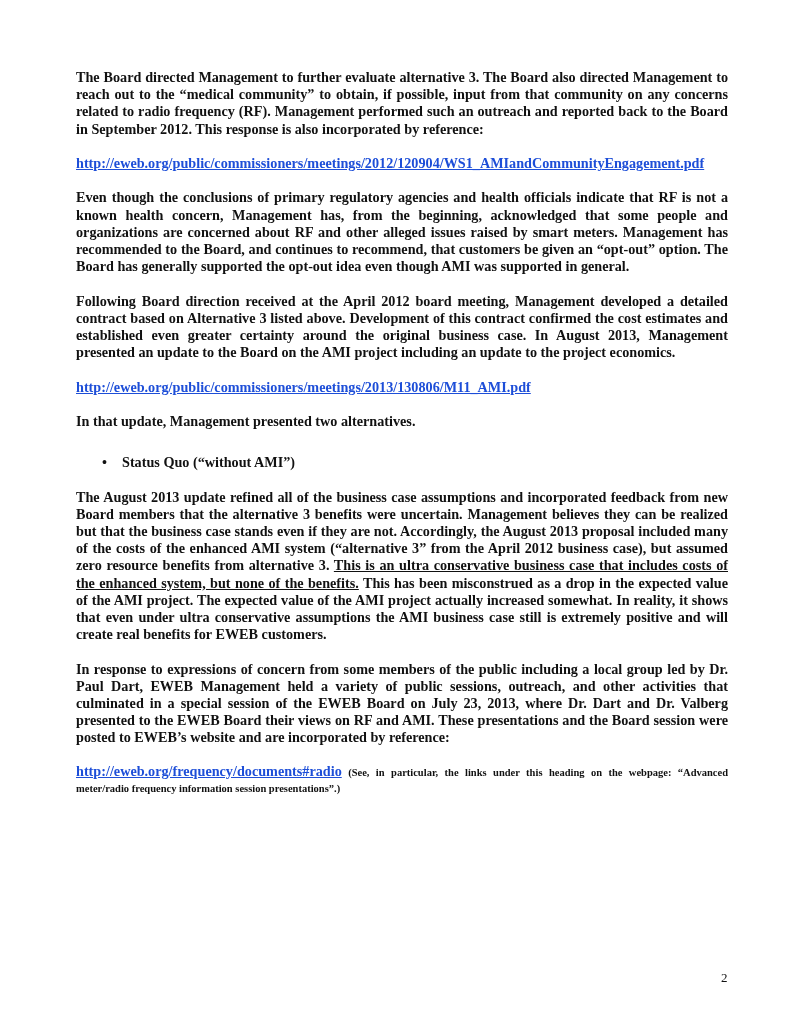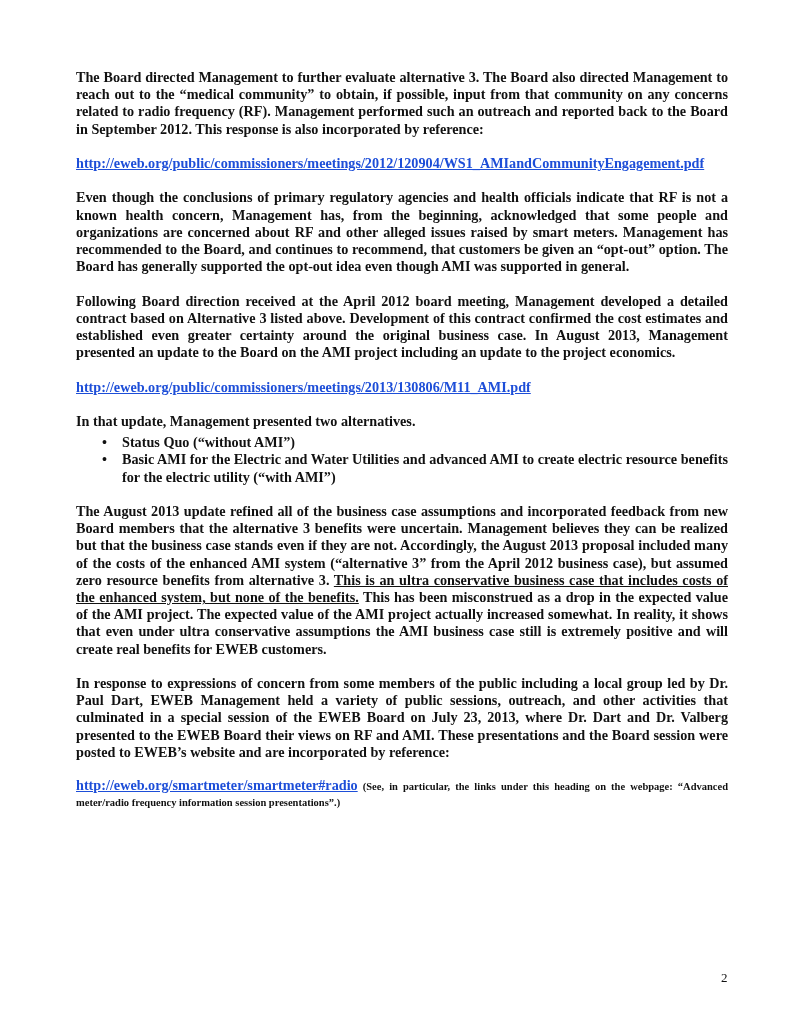--- a/index.html
+++ b/index.html
@@ -30,23 +30,22 @@
 <div class="page">
   <p>The Board directed Management to further evaluate alternative 3. The Board also directed Management to reach out to the “medical community” to obtain, if possible, input from that community on any concerns related to radio frequency (RF). Management performed such an outreach and reported back to the Board in September 2012. This response is also incorporated by reference:</p>
   <p>
     <a class="link">http://eweb.org/public/commissioners/meetings/2012/120904/WS1_AMIandCommunityEngagement.pdf</a>
   </p>
   <p>Even though the conclusions of primary regulatory agencies and health officials indicate that RF is not a known health concern, Management has, from the beginning, acknowledged that some people and organizations are concerned about RF and other alleged issues raised by smart meters.   Management has recommended to the Board, and continues to recommend, that customers be given an “opt-out” option. The Board has generally supported the opt-out idea even though AMI was supported in general.</p>
   <p>Following Board direction received at the April 2012 board meeting, Management developed a detailed contract based on Alternative 3 listed above. Development of this contract confirmed the cost estimates and established even greater certainty around the original business case. In August 2013, Management presented an update to the Board on the AMI project including an update to the project economics.</p>
   <p>
     <a class="link">http://eweb.org/public/commissioners/meetings/2013/130806/M11_AMI.pdf</a>
   </p>
-  <p style="margin-bottom:4px">In that update, Management presented two alternatives.</p>
+  <p style="margin-bottom:24px">In that update, Management presented two alternatives.</p>
   <ul>
     <li>Status Quo (“without AMI”)</li>
-    <li>Basic AMI for the Electric and Water Utilities and advanced AMI to create electric resource benefits for the electric utility (“with AMI”)</li>
   </ul>
   <p><span>The August 2013 update refined all of the business case assumptions and incorporated feedback from new Board members that the alternative 3 benefits were uncertain. Management believes they can be realized but that the business case stands even if they are not.  Accordingly, the August 2013 proposal included many of the costs of the enhanced AMI system (“alternative 3” from the April 2012 business case), but assumed zero resource benefits from alternative 3. </span><span class="u">This is an ultra conservative business case that includes costs of the enhanced system, but none of the benefits.</span><span>  This has been misconstrued as a drop in the expected value of the AMI project. The expected value of the AMI project actually increased somewhat. In reality, it shows that even under ultra conservative assumptions the AMI business case still is extremely positive and will create real benefits for EWEB customers.</span></p>
   <p>In response to expressions of concern from some members of the public including a local group led by Dr. Paul Dart, EWEB Management held a variety of public sessions, outreach, and other activities that culminated in a special session of the EWEB Board on July 23, 2013, where Dr. Dart and Dr. Valberg presented to the EWEB Board their views on RF and AMI. These presentations and the Board session were posted to EWEB’s website and are incorporated by reference:</p>
-  <p style="line-height:14px"><a class="link">http://eweb.org/smartmeter/smartmeter#radio</a><span class="small-note">  (See, in particular, the links under this heading on the webpage: “Advanced meter/radio frequency information session presentations”.)</span></p>
+  <p style="line-height:14px"><a class="link">http://eweb.org/frequency/documents#radio</a><span class="small-note">  (See, in particular, the links under this heading on the webpage: “Advanced meter/radio frequency information session presentations”.)</span></p>
 </div>
 
 <div class="page-num">2</div>
 
 </body></html>

